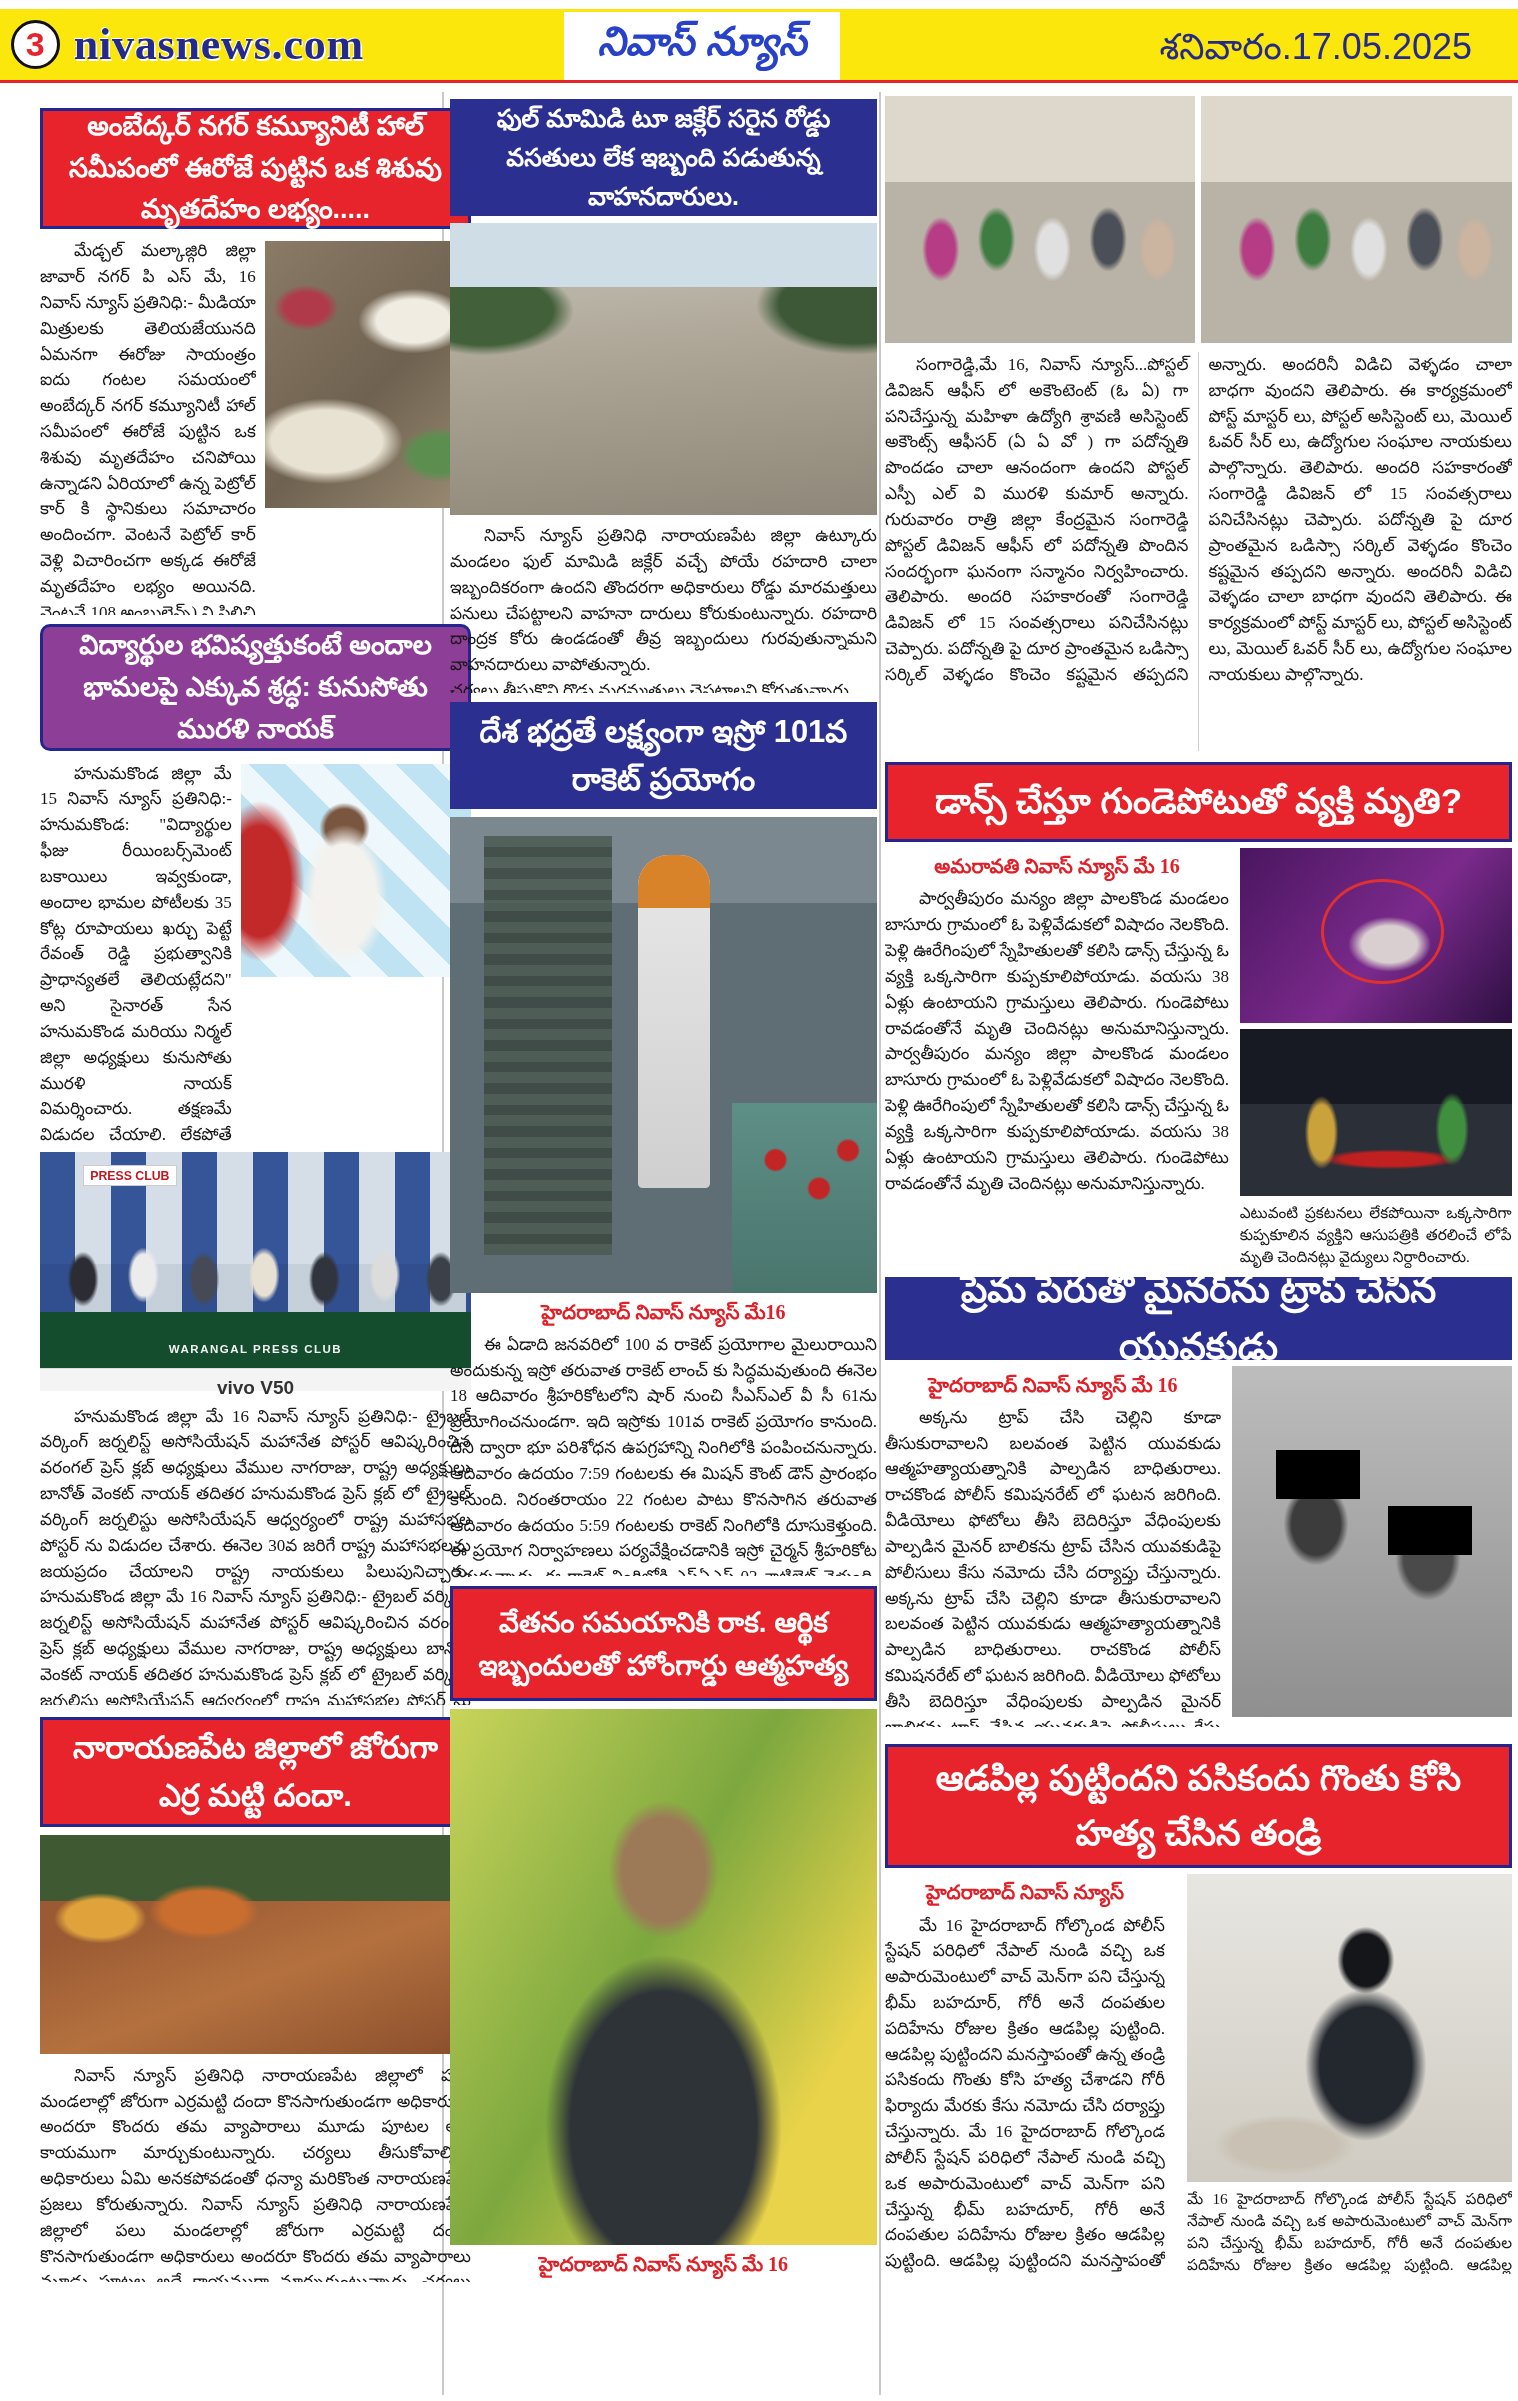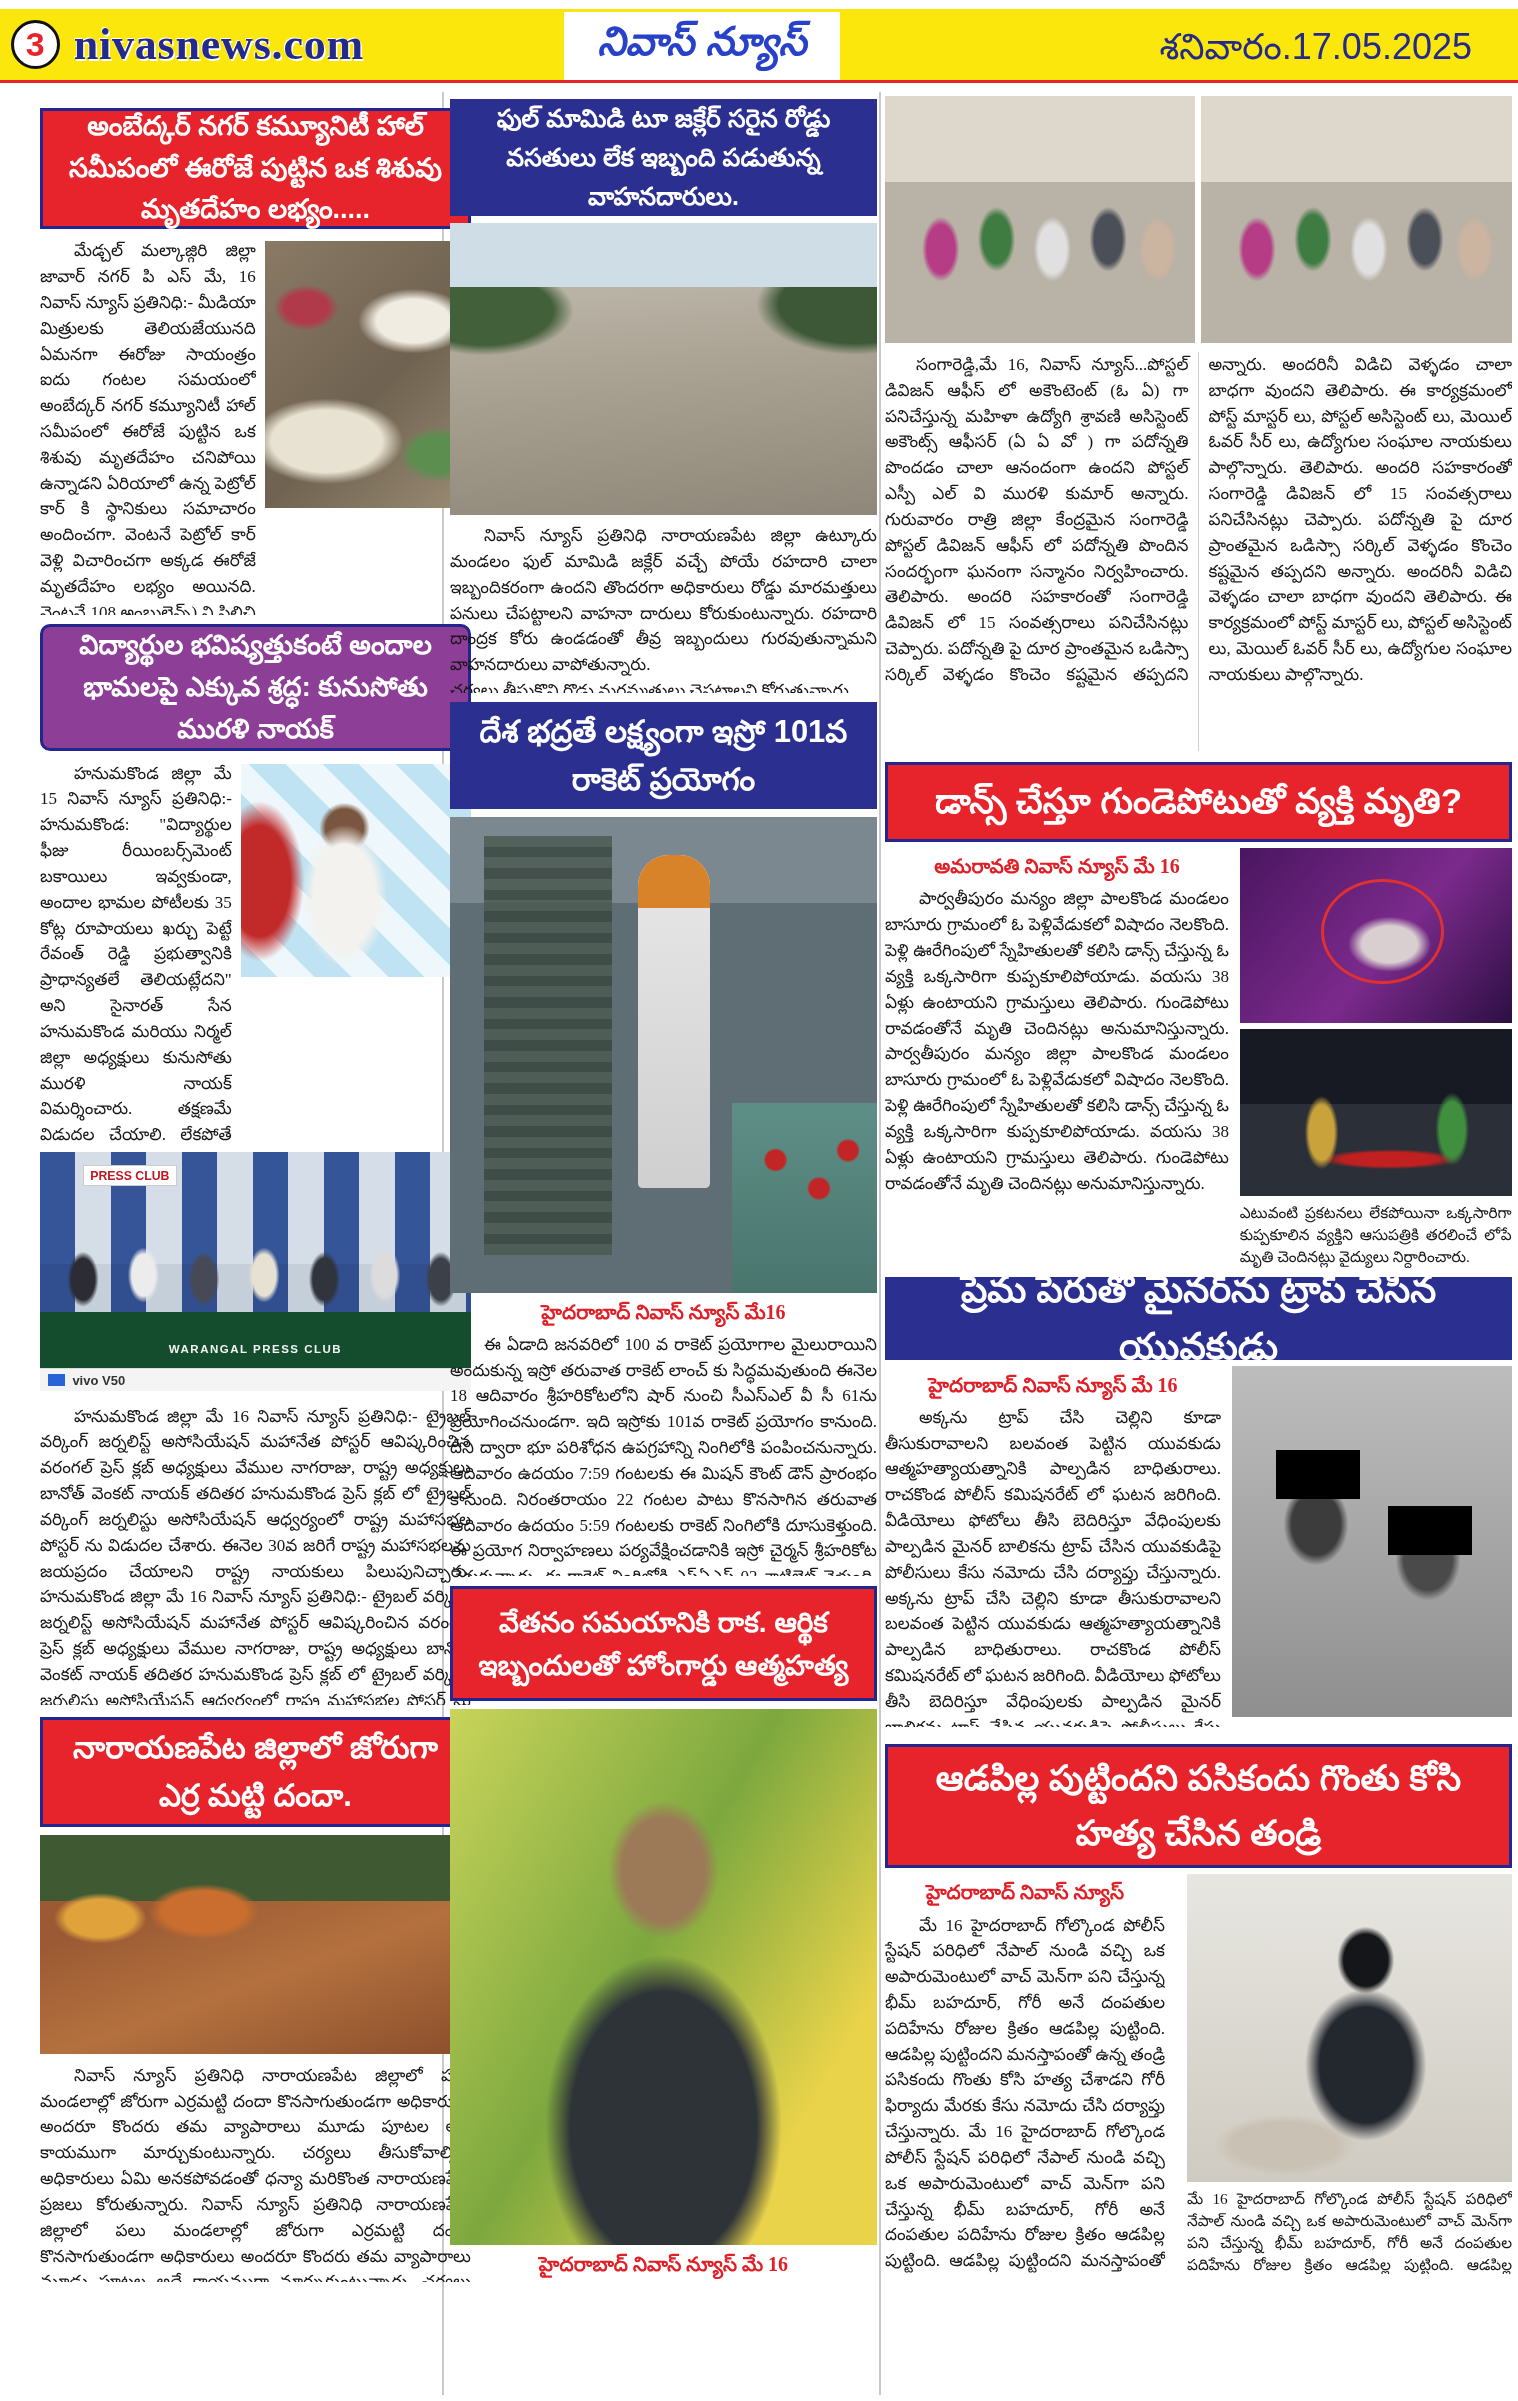--- a/index.html
+++ b/index.html
@@ -108,21 +108,21 @@
     padding:2.3px 6.1px; border:0.8px solid #ccc;
   }
   .press-banner {
     position:absolute; left:50%; transform:translateX(-50%); bottom:6%;
     color:#f3f3f3; font-family:"Liberation Sans",sans-serif; font-weight:bold;
     font-size:11.5px; letter-spacing:1.5px;
   }
   .vivo-bar {
     height:23px; background:#f4f4f4; border-top:0.8px solid #ddd;
     display:flex; align-items:center; gap:7.7px; padding:0 7.7px;
-    font-family:"Liberation Sans",sans-serif; font-size:13px; font-weight:bold; color:#333;
+    font-family:"Liberation Sans",sans-serif; font-size:19px; font-weight:bold; color:#333;flex-direction:column;
   }
   .vivo-logo { width:17px; height:12.3px; background:#2a63d8; }
   .ph-soil {
     background:
       radial-gradient(77px 42px at 14% 38%, #e0a33c 0 45%, transparent 60%),
       radial-gradient(92px 46px at 38% 35%, #c96e2e 0 45%, transparent 60%),
       linear-gradient(#3f5a33 0 30%, transparent 30%),
       linear-gradient(160deg,#9b5a33 30%, #b4713f 60%, #8a4e2c);
   }
   .ph-road {

